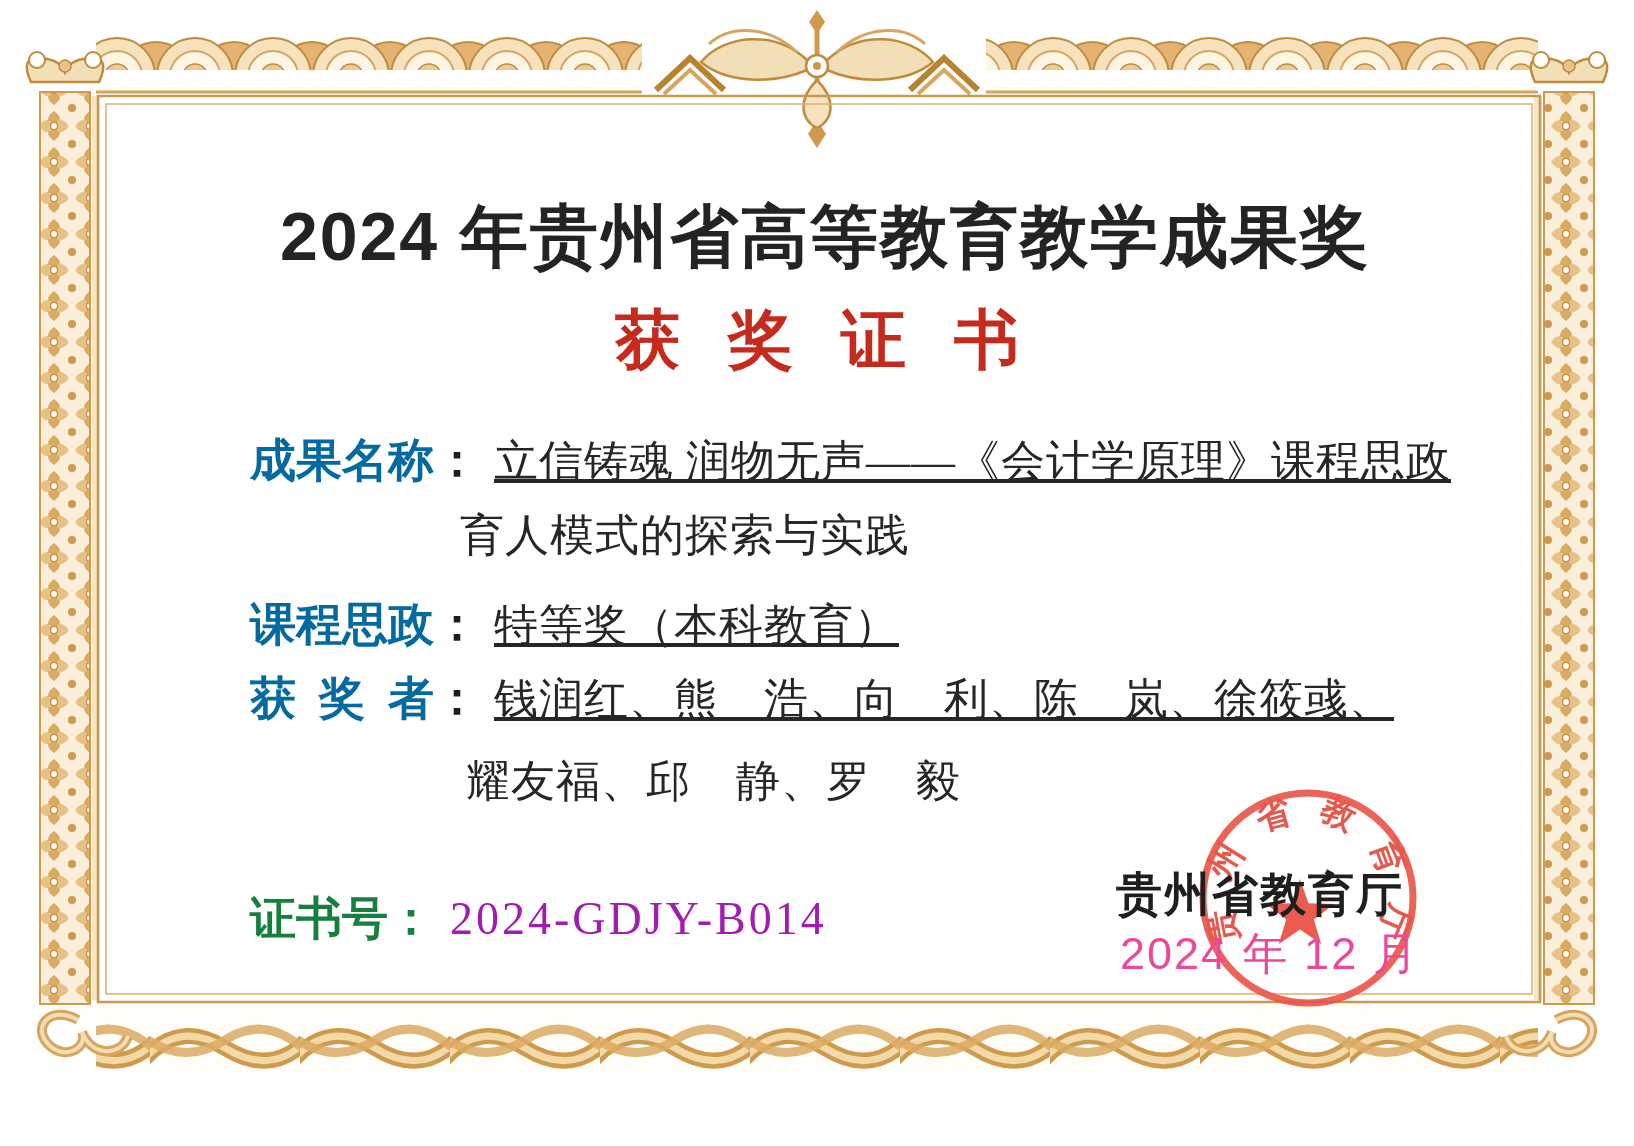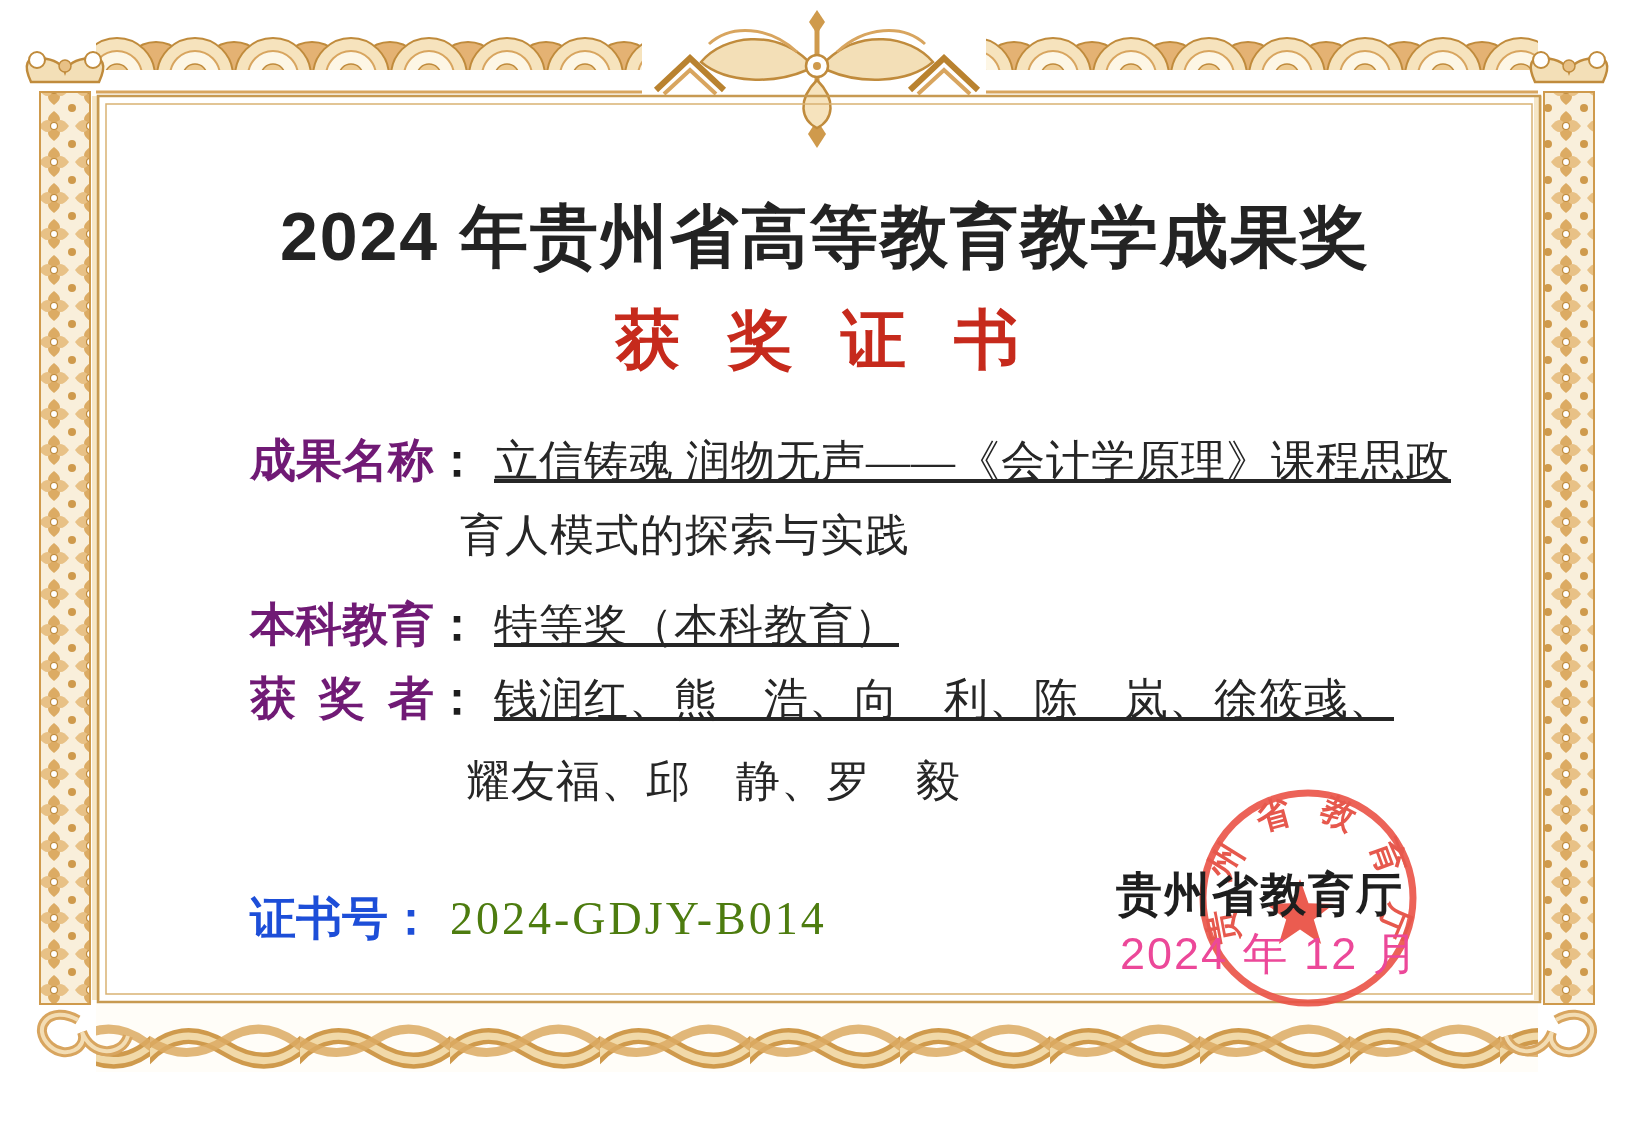--- a/index.html
+++ b/index.html
@@ -13,33 +13,33 @@
     left:8px;top:192px;width:100%;text-align:center;
     font:700 68px "Liberation Sans",sans-serif;color:#232323;letter-spacing:2px;
   }
   .subtitle{left:0;top:296px;width:100%;text-align:center;}
   .subtitle span{
     font:700 65px "Liberation Serif",serif;color:#c62a1c;
     letter-spacing:48px;margin-right:-48px;
   }
   .flabel{
     display:inline-block;width:184px;text-align:justify;text-align-last:justify;
-    font:700 46px "Liberation Sans",sans-serif;color:#701a75;vertical-align:baseline;
+    font:700 46px "Liberation Sans",sans-serif;color:#0369a1;vertical-align:baseline;
   }
   .fcolon{font:700 46px "Liberation Sans",sans-serif;color:#1d1d1d;}
   .fvalue{
     font:400 44px "Liberation Serif",serif;color:#262626;letter-spacing:1px;
     margin-left:14px;
     text-decoration:underline;
   }
   .fvalue2{
     position:absolute;font:400 44px "Liberation Serif",serif;color:#262626;letter-spacing:1px;
   }
-  .certlabel{font:700 46px "Liberation Sans",sans-serif;color:#1d4ed8;}
-  .certnum{font:400 46px "Liberation Serif",serif;color:#4d7c0f;letter-spacing:3px;margin-left:16px;}
+  .certlabel{font:700 46px "Liberation Sans",sans-serif;color:#15803d;}
+  .certnum{font:400 46px "Liberation Serif",serif;color:#a21caf;letter-spacing:3px;margin-left:16px;}
   .issuer-name{left:1116px;top:864px;font:700 46px "Liberation Sans",sans-serif;letter-spacing:2px;color:#1e1e1e;}
   .issuer-date{left:1120px;top:924px;font:400 45px "Liberation Sans",sans-serif;letter-spacing:2px;color:#ec4899;}
 </style>
 </head>
 <body>
 
 <div class="cert">
 
   <svg class="layer" width="1634" height="1146" viewBox="0 0 1634 1146" aria-hidden="true">
     <defs>
@@ -137,21 +137,21 @@
   <div class="txt subtitle">
     <span>获奖证书</span>
   </div>
 
   <div class="txt" style="left:250px;top:430px">
     <span class="flabel">成果名称</span><span class="fcolon">：</span><span class="fvalue">立信铸魂 润物无声——《会计学原理》课程思政</span>
   </div>
   <div class="txt fvalue2" style="left:460px;top:506px">育人模式的探索与实践</div>
 
   <div class="txt" style="left:250px;top:594px">
-    <span class="flabel">本科教育</span><span class="fcolon">：</span><span class="fvalue">特等奖（本科教育）</span>
+    <span class="flabel">课程思政</span><span class="fcolon">：</span><span class="fvalue">特等奖（本科教育）</span>
   </div>
 
   <div class="txt" style="left:250px;top:668px">
     <span class="flabel">获奖者</span><span class="fcolon">：</span><span class="fvalue">钱润红、熊　浩、向　利、陈　岚、徐筱彧、</span>
   </div>
   <div class="txt fvalue2" style="left:466px;top:752px">耀友福、邱　静、罗　毅</div>
 
   <div class="txt" style="left:250px;top:888px">
     <span class="certlabel">证书号</span><span class="certlabel">：</span><span class="certnum">2024-GDJY-B014</span>
   </div>

